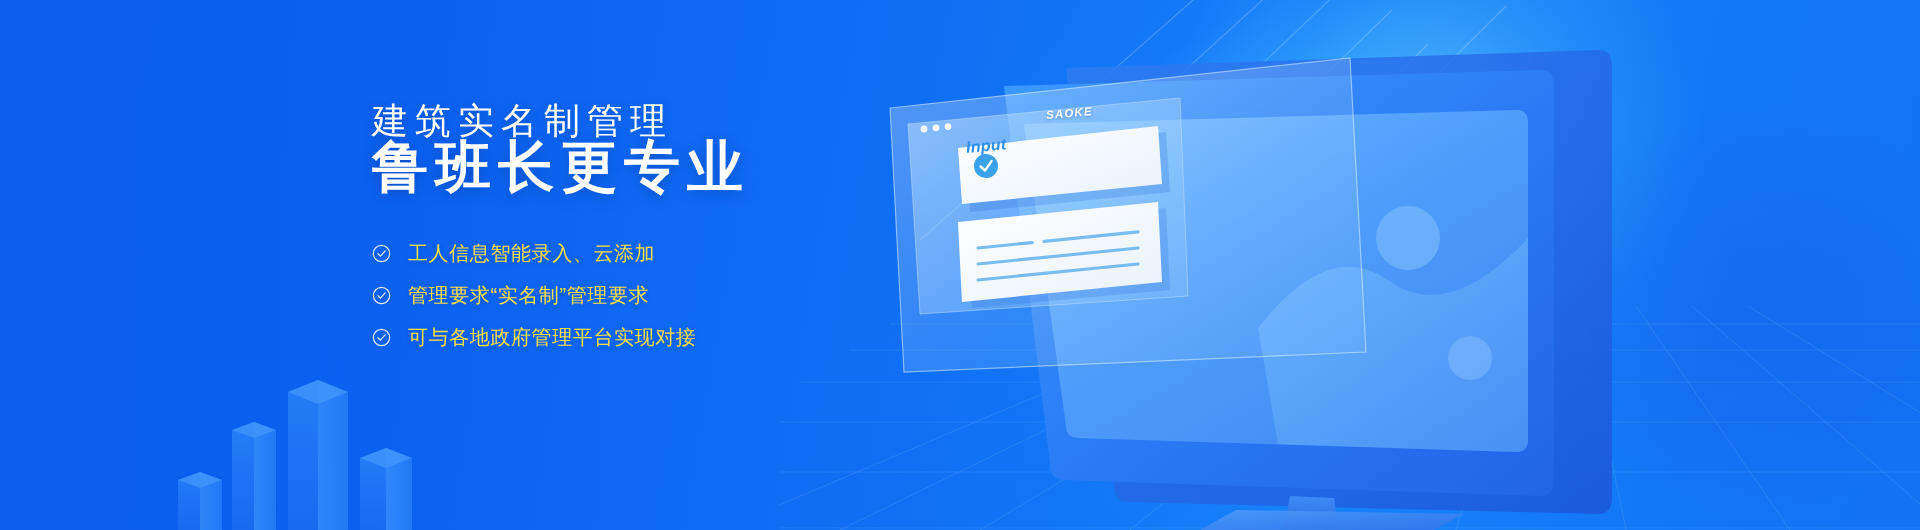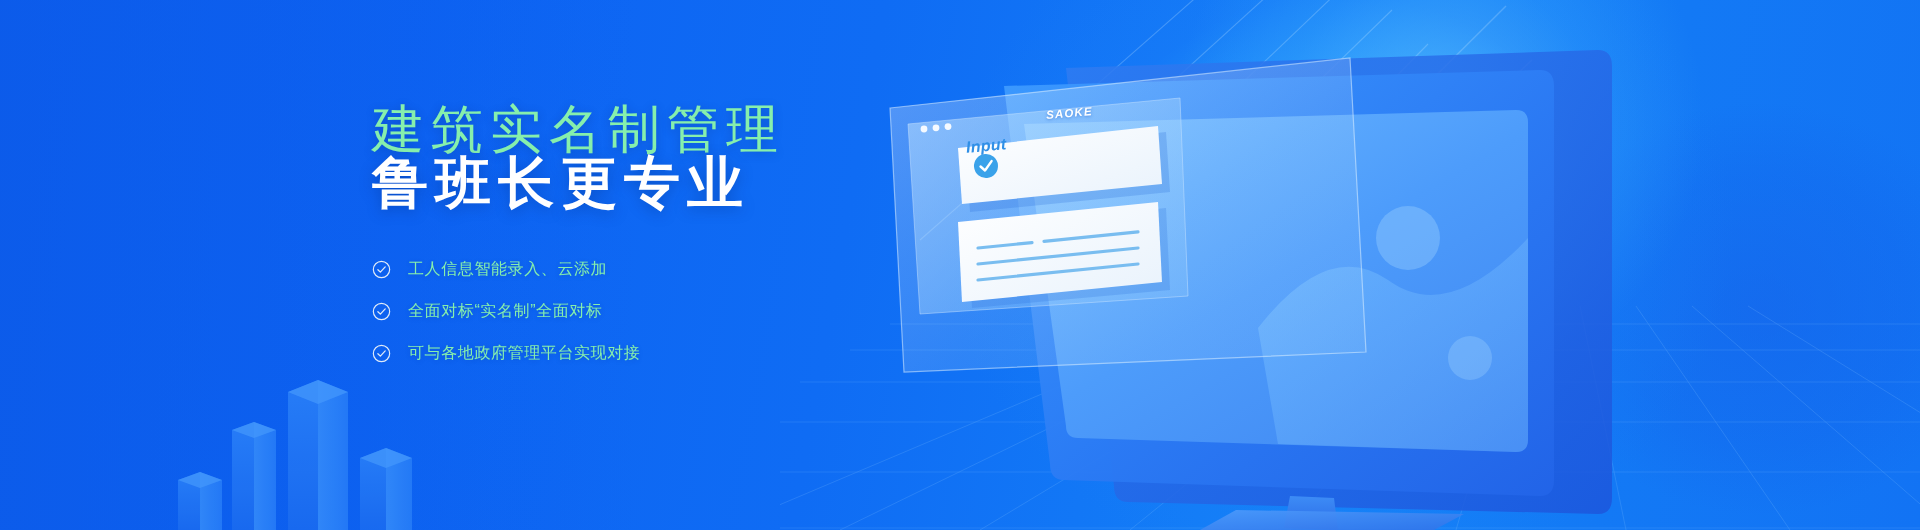--- a/index.html
+++ b/index.html
@@ -71,24 +71,24 @@
   .floor-grid{ position:absolute; left:780px; top:210px; width:1140px; height:320px;
                opacity:.30; pointer-events:none; }
 
   
   .copy{
     position:absolute;
     left:372px; top:103px;
     width:520px;
   }
   .headline-1{
-    font-size:52px;
+    font-size:36px;
     line-height:1;
     letter-spacing:7px;
-    color:#86efac;
+    color:#ffffff;
     font-weight:400;
     text-shadow:0 2px 10px rgba(2,40,120,.30);
     white-space:nowrap;
   }
   .headline-2{
     font-size:56px;
     line-height:1;
     letter-spacing:7px;
     color:#ffffff;
     font-weight:700;
@@ -107,23 +107,23 @@
     margin-bottom:14px;
   }
   .feature:last-child{ margin-bottom:1px; }
   .check-icon{
     flex:0 0 auto;
     width:19px; height:19px;
     margin-right:17px;
     display:block;
   }
   .feature-text{
-    font-size:16px;
+    font-size:20px;
     letter-spacing:.6px;
-    color:#86efac;
+    color:#fde047;
     white-space:nowrap;
     text-shadow:0 1px 5px rgba(2,40,120,.22);
   }
 
   
   .bars{
     position:absolute;
     left:158px; top:330px;
     width:300px; height:200px;
     opacity:.90;
@@ -372,21 +372,21 @@
           <circle cx="10" cy="10" r="8.6" fill="none" stroke="#dfeaf8" stroke-width="1.25"></circle>
           <path d="M6.2 10.2 L8.8 12.8 L13.9 7.3" fill="none" stroke="#dfeaf8" stroke-width="1.35" stroke-linecap="round" stroke-linejoin="round"></path>
         </svg>
         <span class="feature-text">工人信息智能录入、云添加</span>
       </li>
       <li class="feature">
         <svg class="check-icon" viewBox="0 0 20 20">
           <circle cx="10" cy="10" r="8.6" fill="none" stroke="#dfeaf8" stroke-width="1.25"></circle>
           <path d="M6.2 10.2 L8.8 12.8 L13.9 7.3" fill="none" stroke="#dfeaf8" stroke-width="1.35" stroke-linecap="round" stroke-linejoin="round"></path>
         </svg>
-        <span class="feature-text">全面对标“实名制”全面对标</span>
+        <span class="feature-text">管理要求“实名制”管理要求</span>
       </li>
       <li class="feature">
         <svg class="check-icon" viewBox="0 0 20 20">
           <circle cx="10" cy="10" r="8.6" fill="none" stroke="#dfeaf8" stroke-width="1.25"></circle>
           <path d="M6.2 10.2 L8.8 12.8 L13.9 7.3" fill="none" stroke="#dfeaf8" stroke-width="1.35" stroke-linecap="round" stroke-linejoin="round"></path>
         </svg>
         <span class="feature-text">可与各地政府管理平台实现对接</span>
       </li>
     </ul>
   </div>

